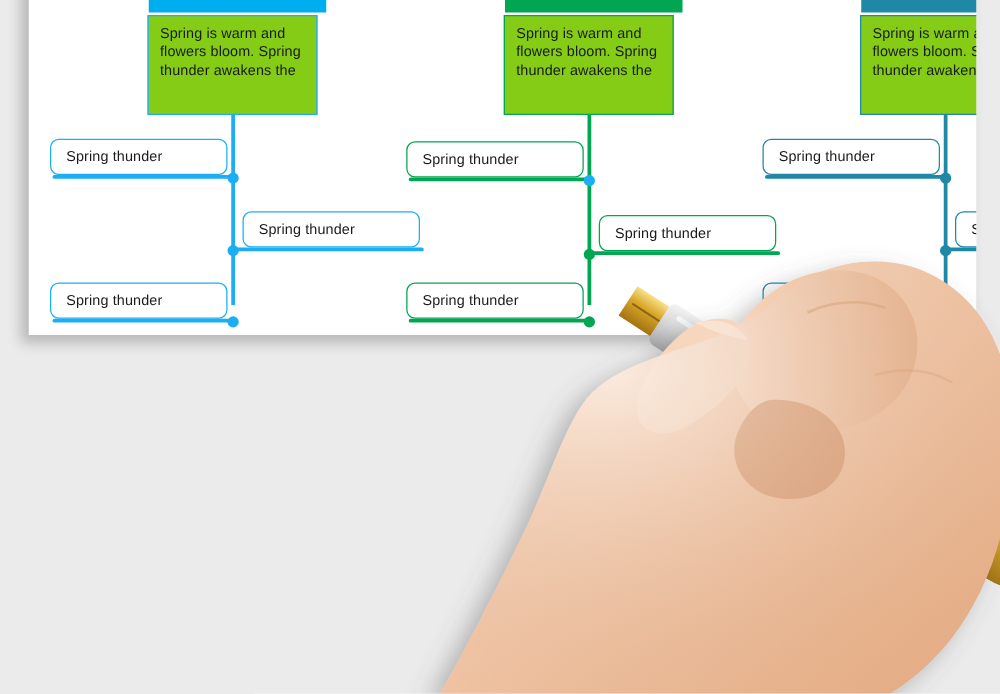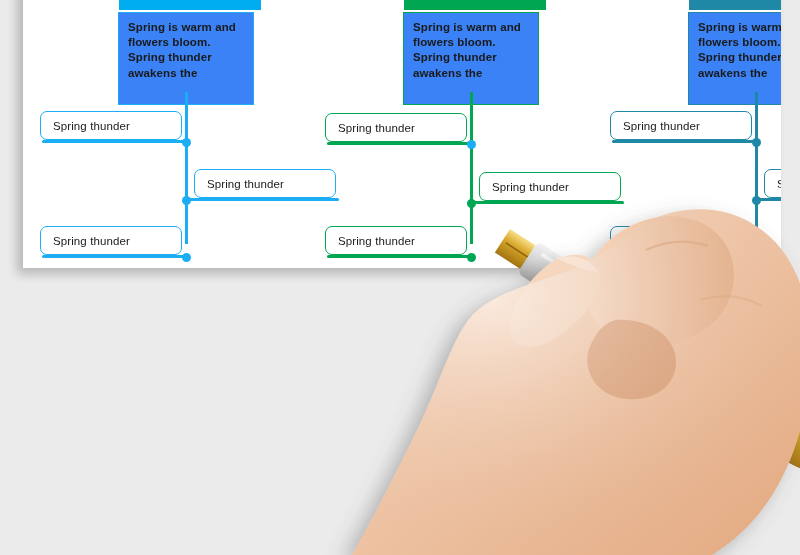--- a/index.html
+++ b/index.html
@@ -21,27 +21,26 @@
   
   .col{position:absolute;top:0;width:320px;height:308px;}
 
   
   .hdr-bar{
     position:absolute;left:96px;top:40px;width:142px;height:10px;
   }
 
   
   .title-box{
-    position:absolute;left:95px;top:52px;width:136px;height:93px;
-    background:#3b82f6;border:1.6px solid #1CAEF5;
+    position:absolute;left:95px;top:52px;width:136px;height:80px;
+    background:#84cc16;border:1.6px solid #1CAEF5;
     box-sizing:border-box;
     padding:7px 9px 0 9px;
     font-size:11.5px;line-height:15.2px;color:#1a1a1a;
     letter-spacing:.1px;
-    font-weight:bold;
   }
 
   
   .trunk{position:absolute;width:3px;}
 
   
   .dot{position:absolute;width:9px;height:9px;border-radius:50%;}
 
   
   .pill{

